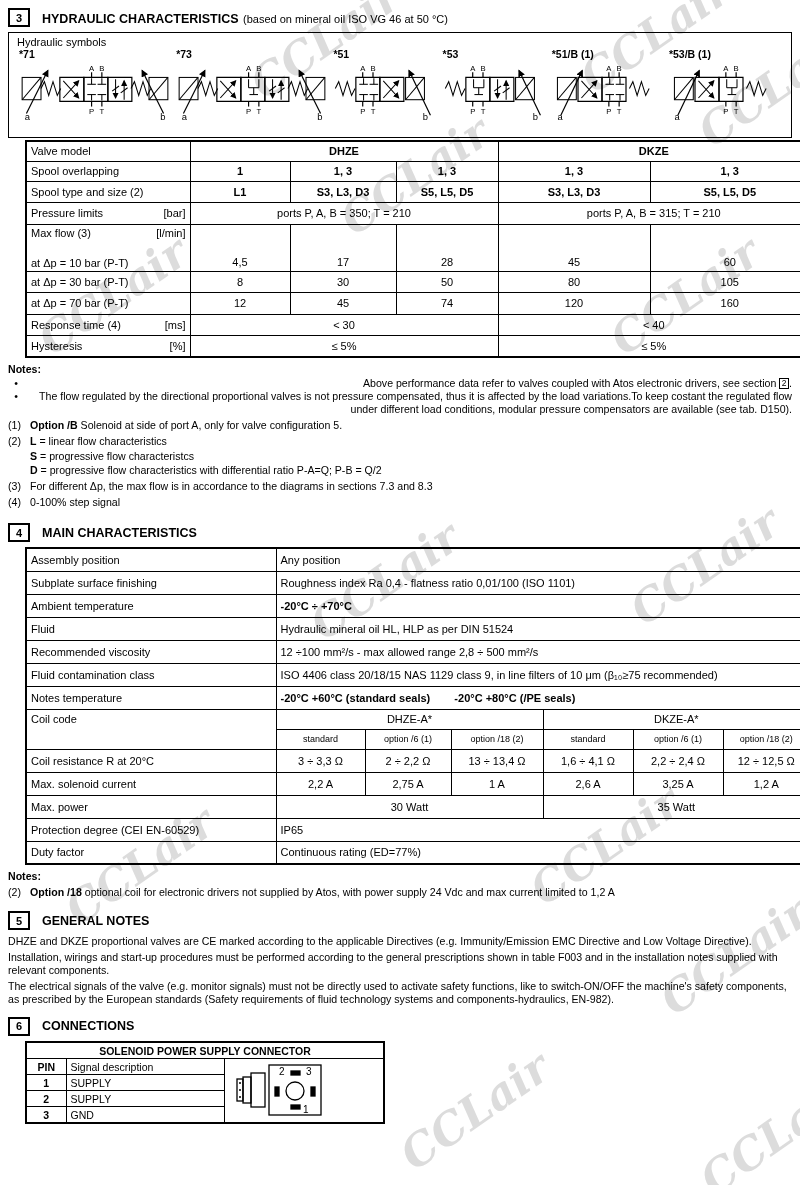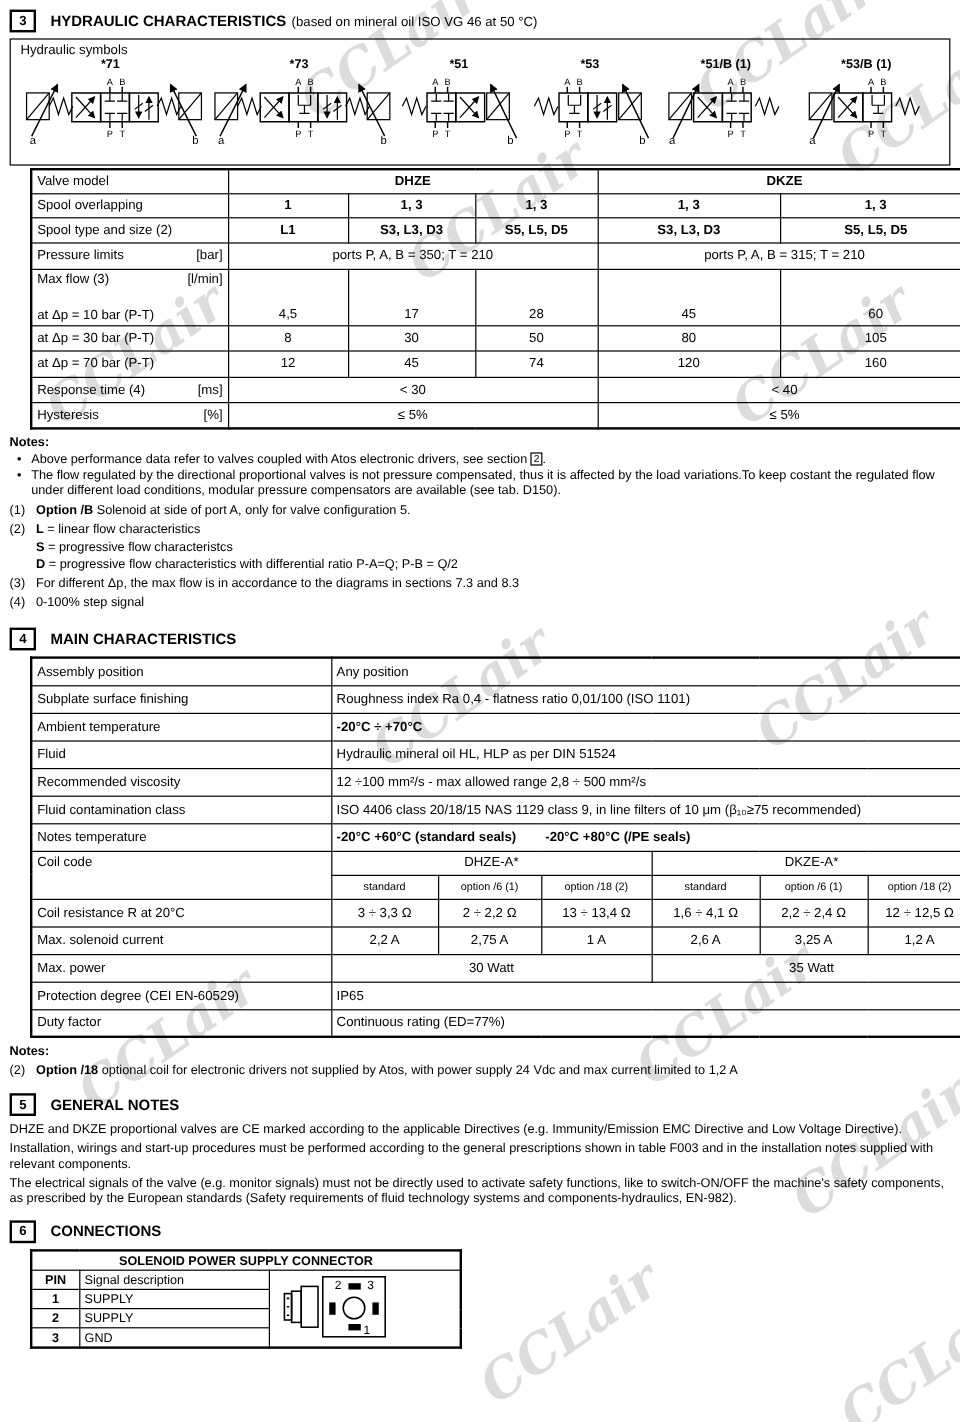--- a/index.html
+++ b/index.html
@@ -12,40 +12,40 @@
   .sec-h{display:flex;align-items:center;gap:12px;margin:4px 0 5px 0;}
   .sec-num{width:18px;height:15px;border:2px solid #000;font-weight:bold;font-size:11px;
            display:flex;align-items:center;justify-content:center;background:#fff;}
   .sec-title{font-weight:bold;font-size:12.5px;}
   .sec-sub{font-size:11px;font-weight:normal;}
   
   .symbox{border:1.5px solid #000;height:106px;padding:3px 8px;box-sizing:border-box;background:transparent;}
   .symbox-label{font-size:11px;}
   .symrow{display:flex;justify-content:space-between;align-items:flex-end;padding:0 2px;}
   .symblk{display:flex;flex-direction:column;align-items:stretch;}
-  .symlab{font-size:10.5px;font-weight:bold;text-align:center;padding-right:6px;height:14px;}
+  .symlab{font-size:10.5px;font-weight:bold;text-align:left;padding-right:6px;height:14px;}
   svg.valve{display:block;}
   svg.valve *{vector-effect:non-scaling-stroke;}
   
   table{border-collapse:collapse;table-layout:fixed;font-size:11px;margin-left:17px;}
   td{border:1px solid #000;padding:0 4px;overflow:hidden;white-space:nowrap;}
   .tbl{border:2px solid #000;margin-top:2px;}
   .lab{ text-align:left;}
   .ctr{text-align:center;}
   .b{font-weight:bold;}
   .lu{display:flex;justify-content:space-between;}
   .flowlab{display:flex;flex-direction:column;justify-content:space-between;height:42px;padding:2px 0;}
   .vbot{vertical-align:bottom;}
   .vbot .padb{padding-bottom:3px;}
   
   .notes{font-size:10.6px;margin-top:5px;line-height:1.22;}
   .notes .nt{font-weight:bold;margin-bottom:1px;}
   .bullet{display:flex;gap:6px;padding-left:4px;}
   .bullet .dot{width:8px;text-align:center;}
-  .bullet .btxt{flex:1;white-space:normal;}
+  .bullet .btxt{flex:1;white-space:normal;text-align:right;}
   .boxref{display:inline-block;border:1px solid #000;font-size:8.5px;line-height:9px;padding:0 1.5px;vertical-align:1px;}
   .nitem{margin-top:3px;}
   .nnum{display:inline-block;width:22px;}
   .nsub{padding-left:22px;margin-top:2px;}
   .gen p{margin:0 0 2px 0;font-size:10.6px;line-height:1.28;}
   .coil-sub{font-size:9px;text-align:center;}
   
   .conn td{font-size:10.5px;}
   .conn .hdr{font-weight:bold;text-align:center;font-size:10.5px;}
 </style>

